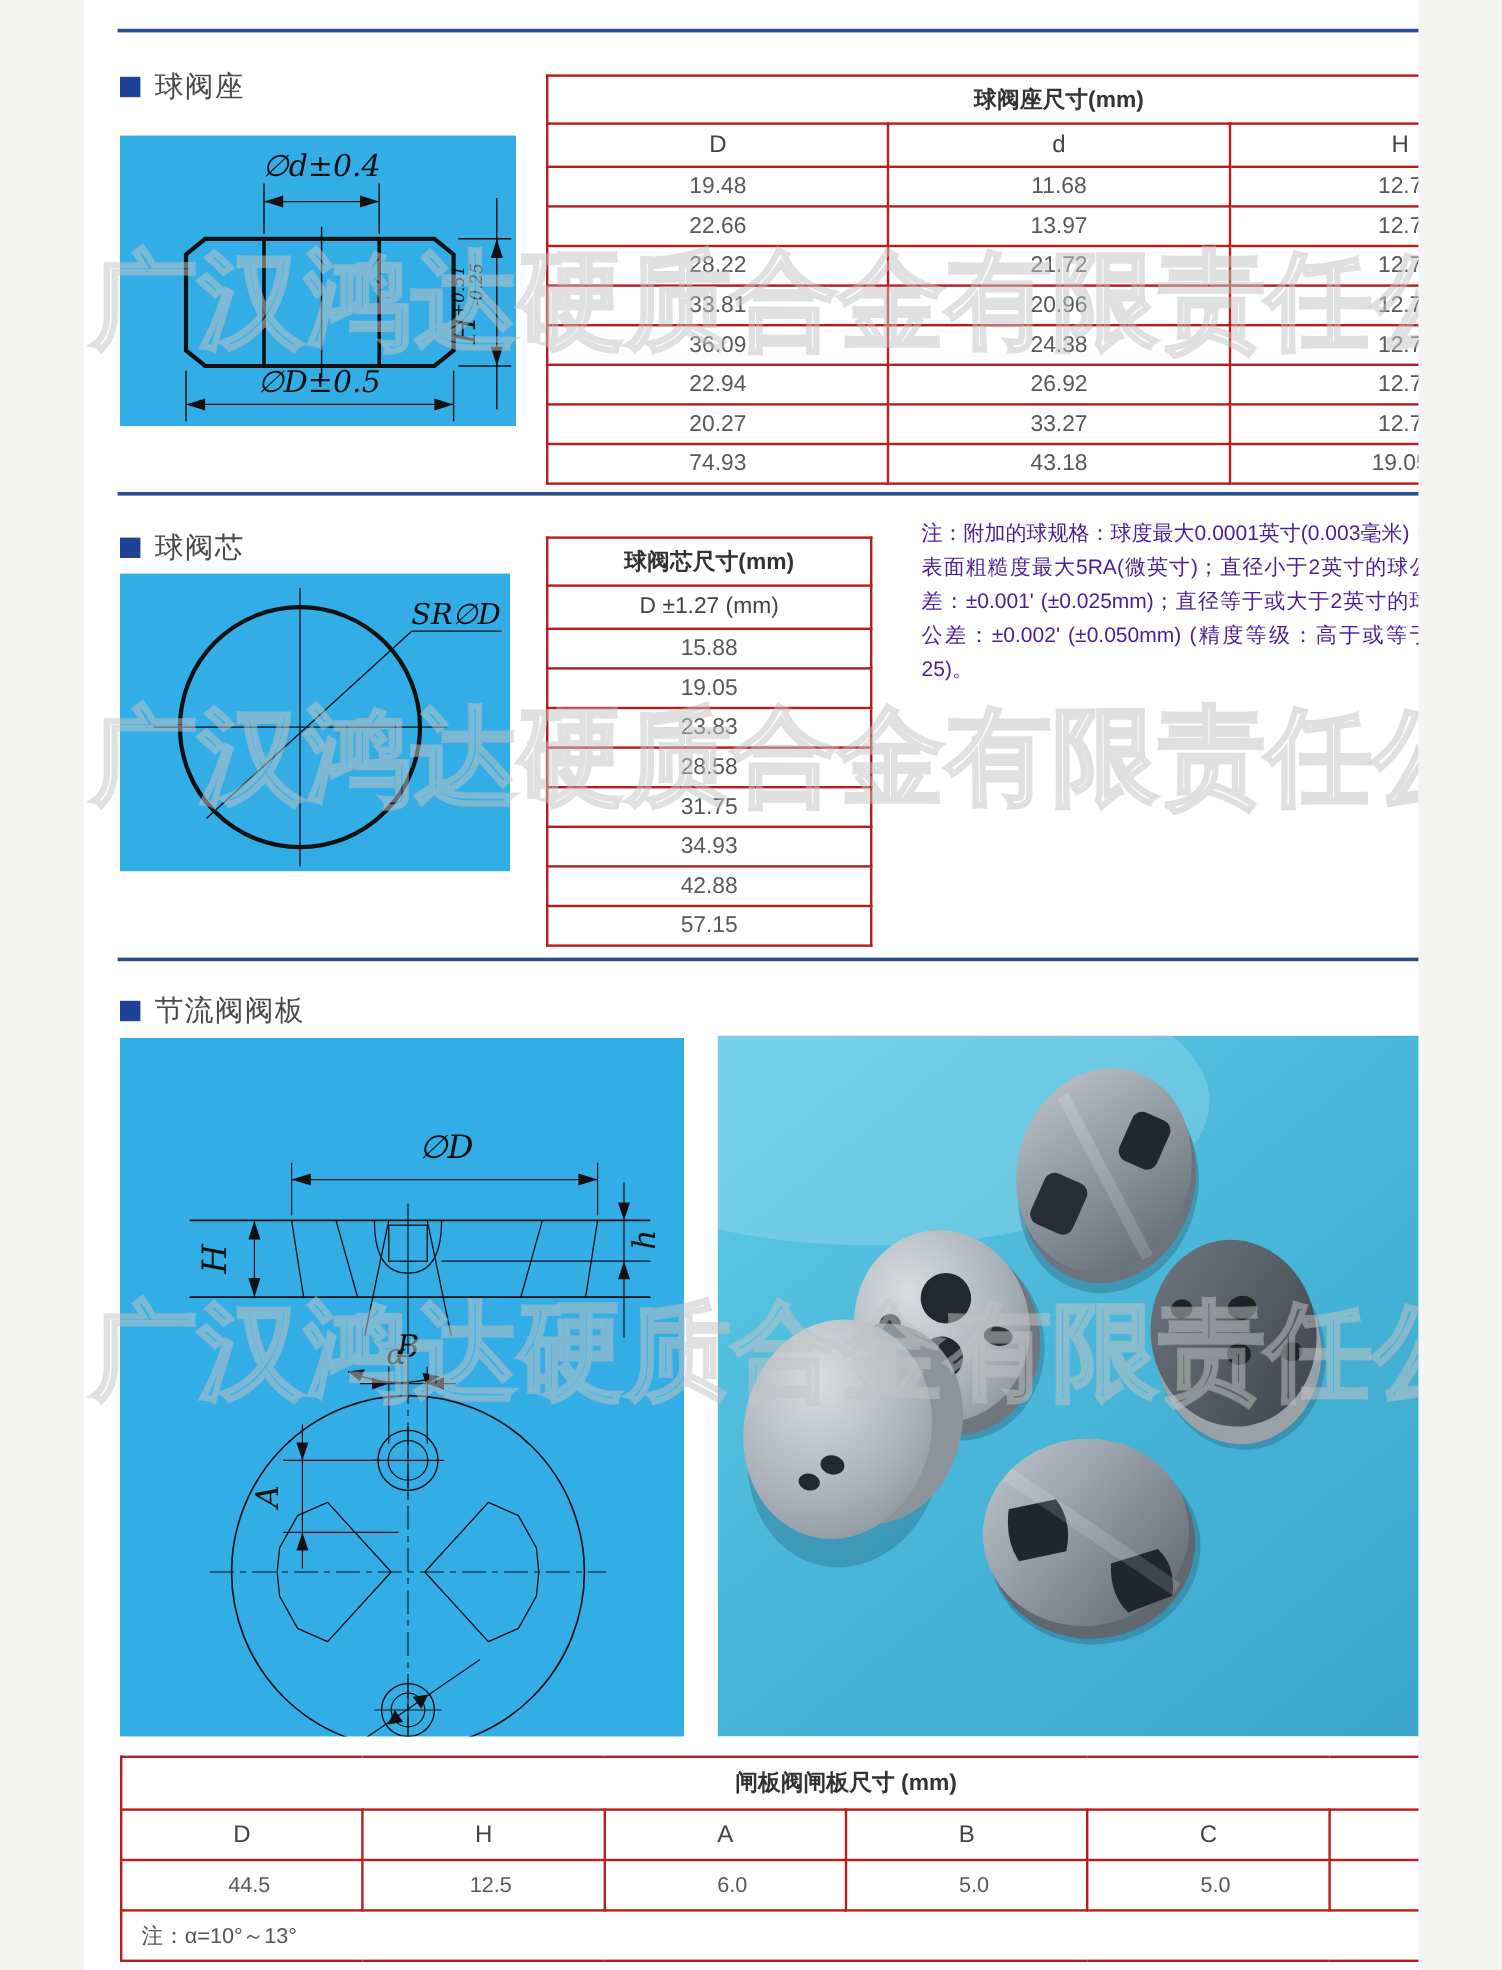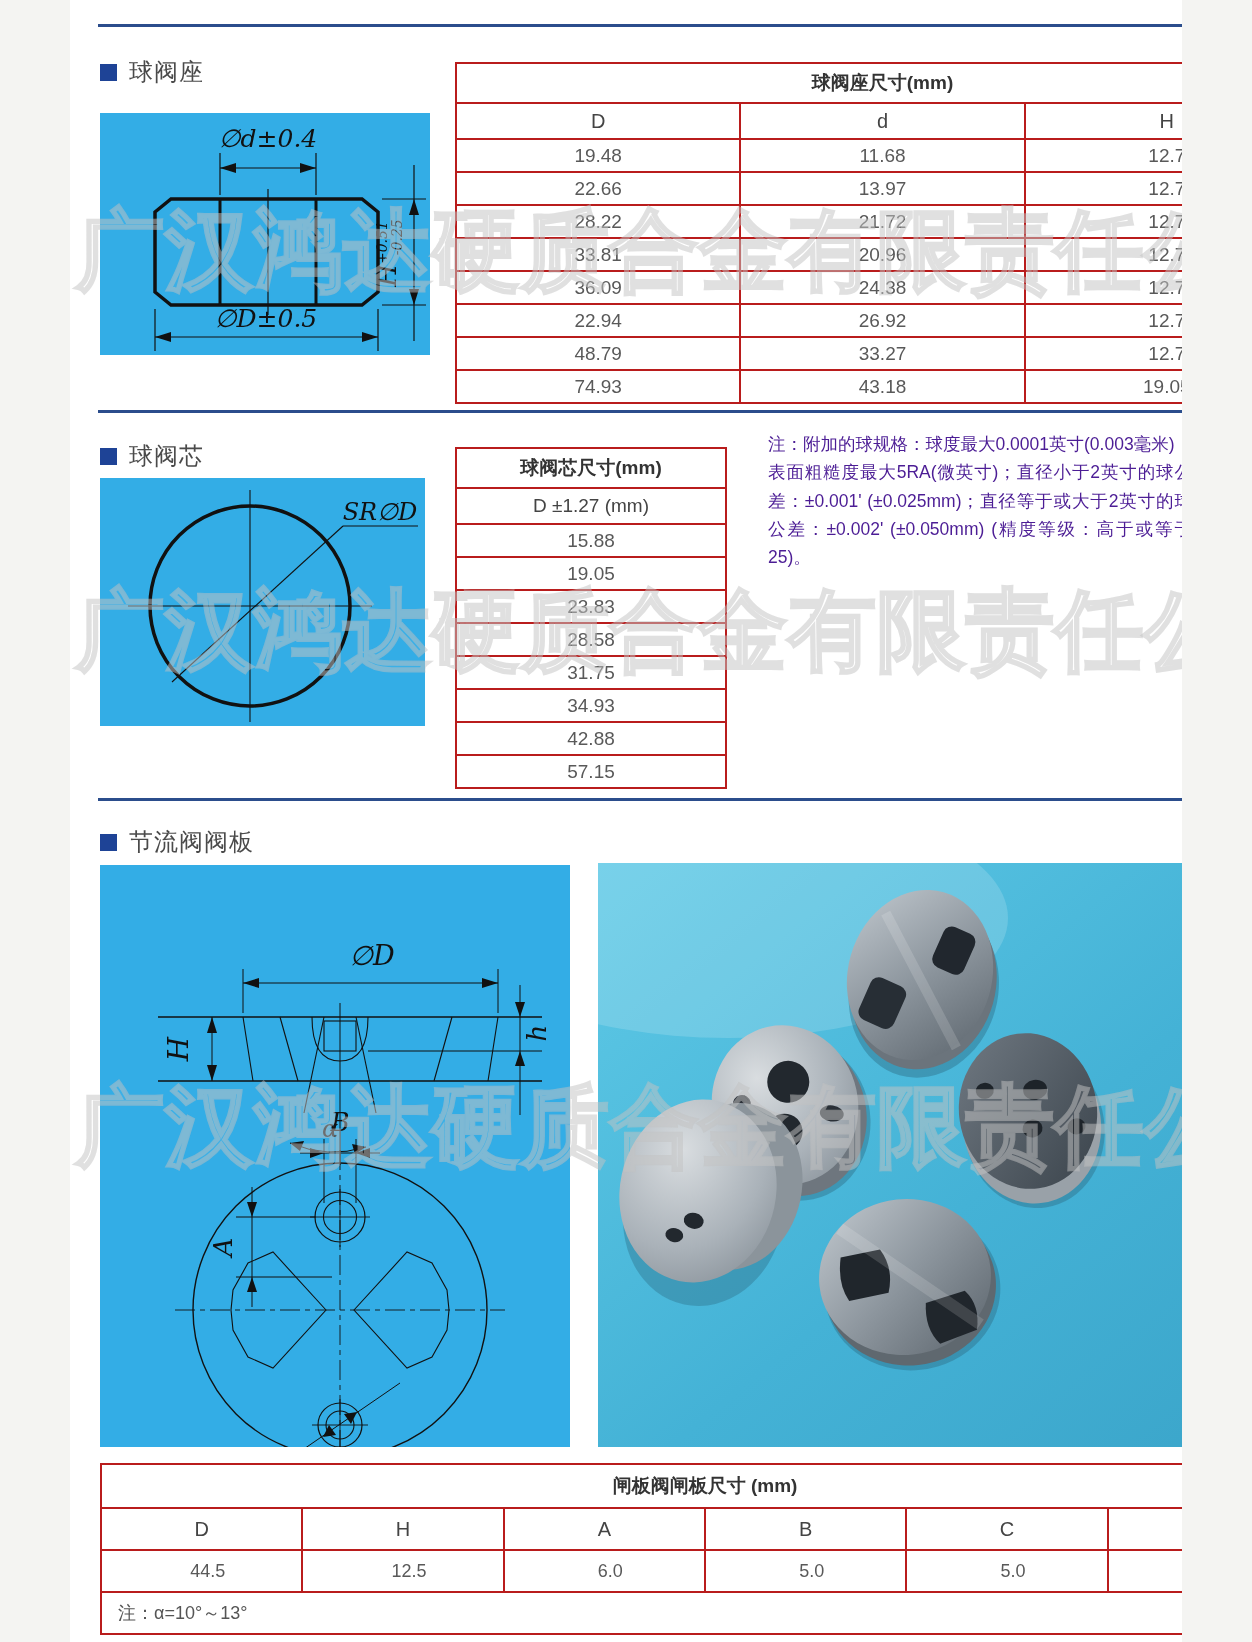--- a/index.html
+++ b/index.html
@@ -107,21 +107,21 @@
           <td class="val">36.09</td>
           <td class="val">24.38</td>
           <td class="val">12.7</td>
         </tr>
     <tr>
           <td class="val">22.94</td>
           <td class="val">26.92</td>
           <td class="val">12.7</td>
         </tr>
     <tr>
-          <td class="val">48.79</td>
+          <td class="val">20.27</td>
           <td class="val">33.27</td>
           <td class="val">12.7</td>
         </tr>
     <tr>
           <td class="val">74.93</td>
           <td class="val">43.18</td>
           <td class="val">19.05</td>
         </tr>
   </tbody>
     </table>

